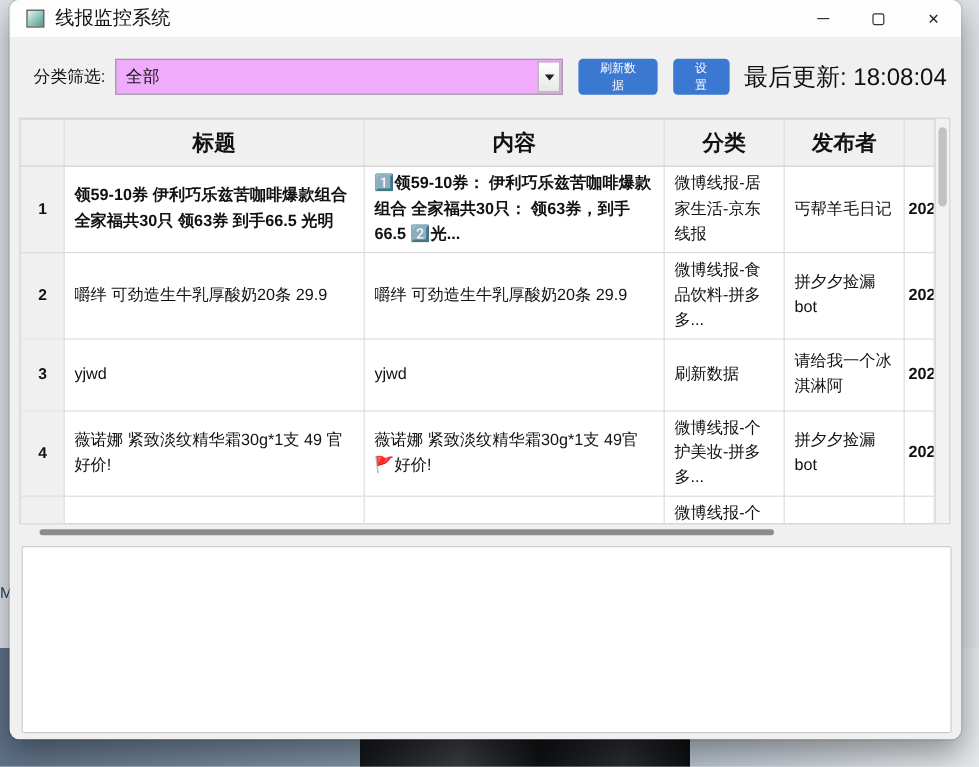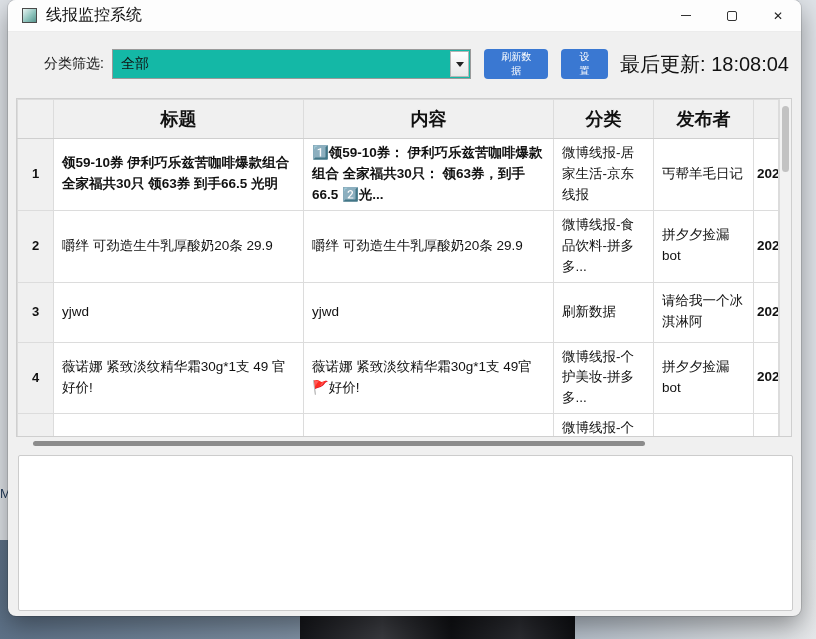--- a/index.html
+++ b/index.html
@@ -48,23 +48,23 @@
     color:#222; cursor:default;
   }
   .glyph-min { width:10px; height:1px; background:#333; display:block; }
   .glyph-max { width:10px; height:10px; border:1px solid #333; border-radius:2px; display:block; }
   .glyph-close { font-size:12px; line-height:1; }
 
   
   .toolbar {
     display:flex; align-items:center; height:46px; margin-top:9px; padding:0 12px 0 20px;
   }
-  .filter-label { font-size:14px; color:#111; margin-right:8px; white-space:nowrap;margin-left:16px; }
+  .filter-label { font-size:14px; color:#111; margin-right:8px; white-space:nowrap; }
   .combobox {
-    width:426px; height:30px; background:#14b8a6; border:1px solid #9a9a9a;
+    width:426px; height:30px; background:#f0abfc; border:1px solid #9a9a9a;
     display:flex; align-items:center; position:relative;
   }
   .combobox-value { flex:1; font-size:14px; color:#111; padding-left:8px; }
   .combobox-arrow {
     width:19px; height:26px; margin-right:1px; border:1px solid #b5b5b5;
     background:linear-gradient(#fefefe,#e8e8e8);
     display:flex; align-items:center; justify-content:center;
   }
   .combobox-arrow .tri {
     width:0; height:0; border-left:4px solid transparent; border-right:4px solid transparent;

